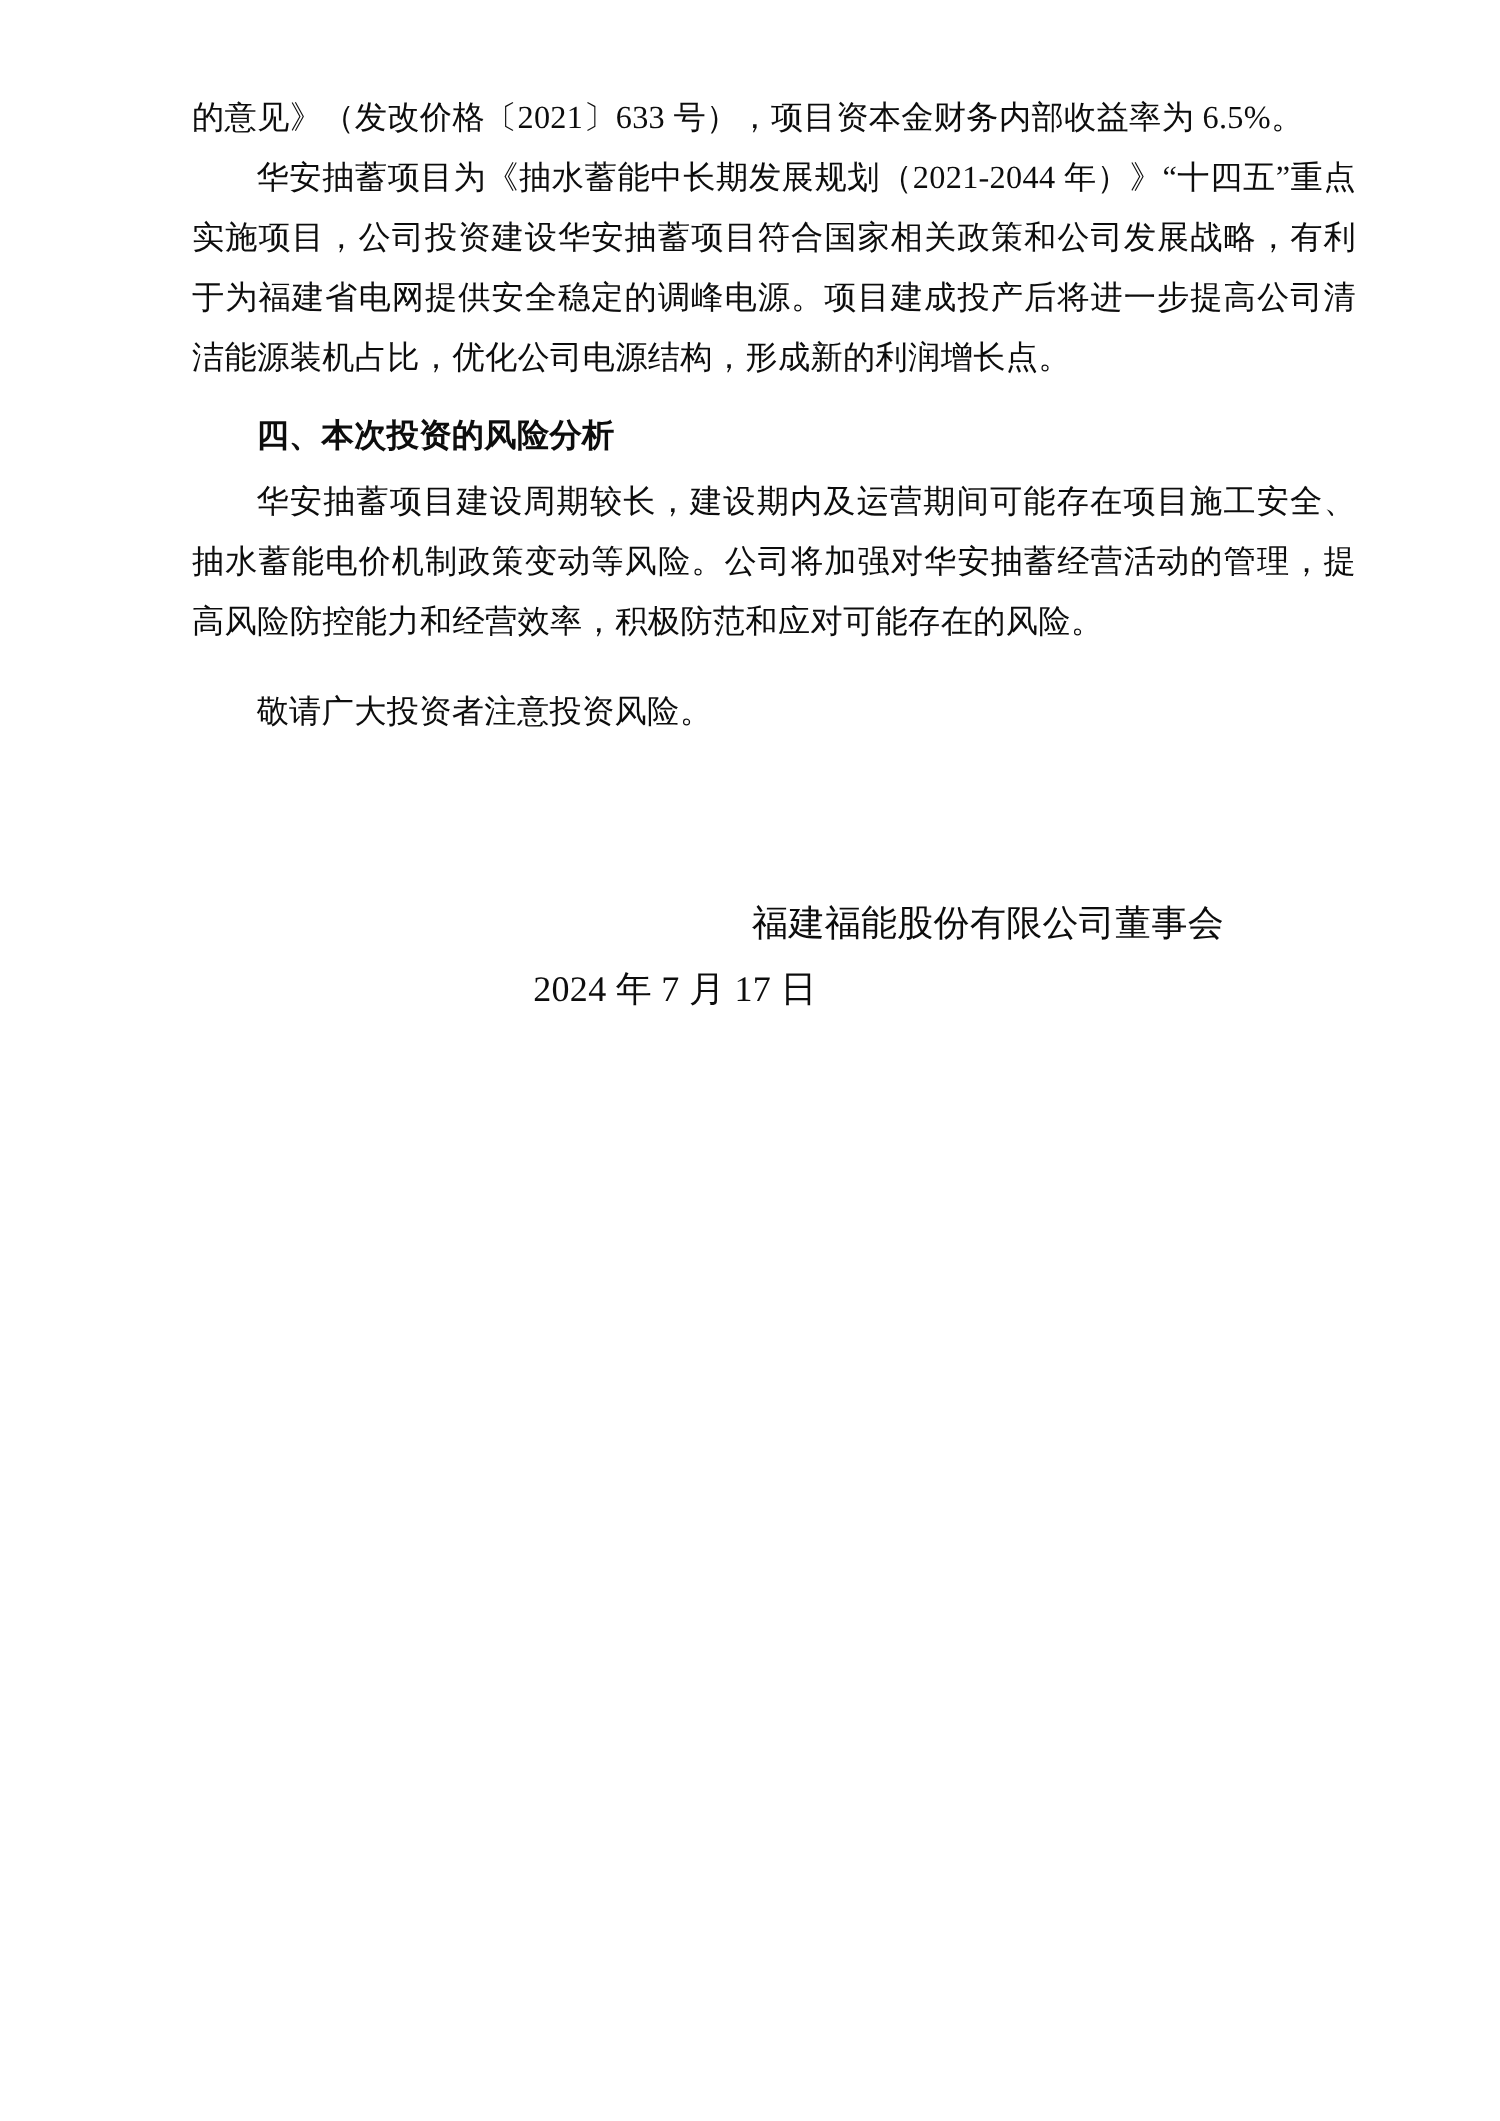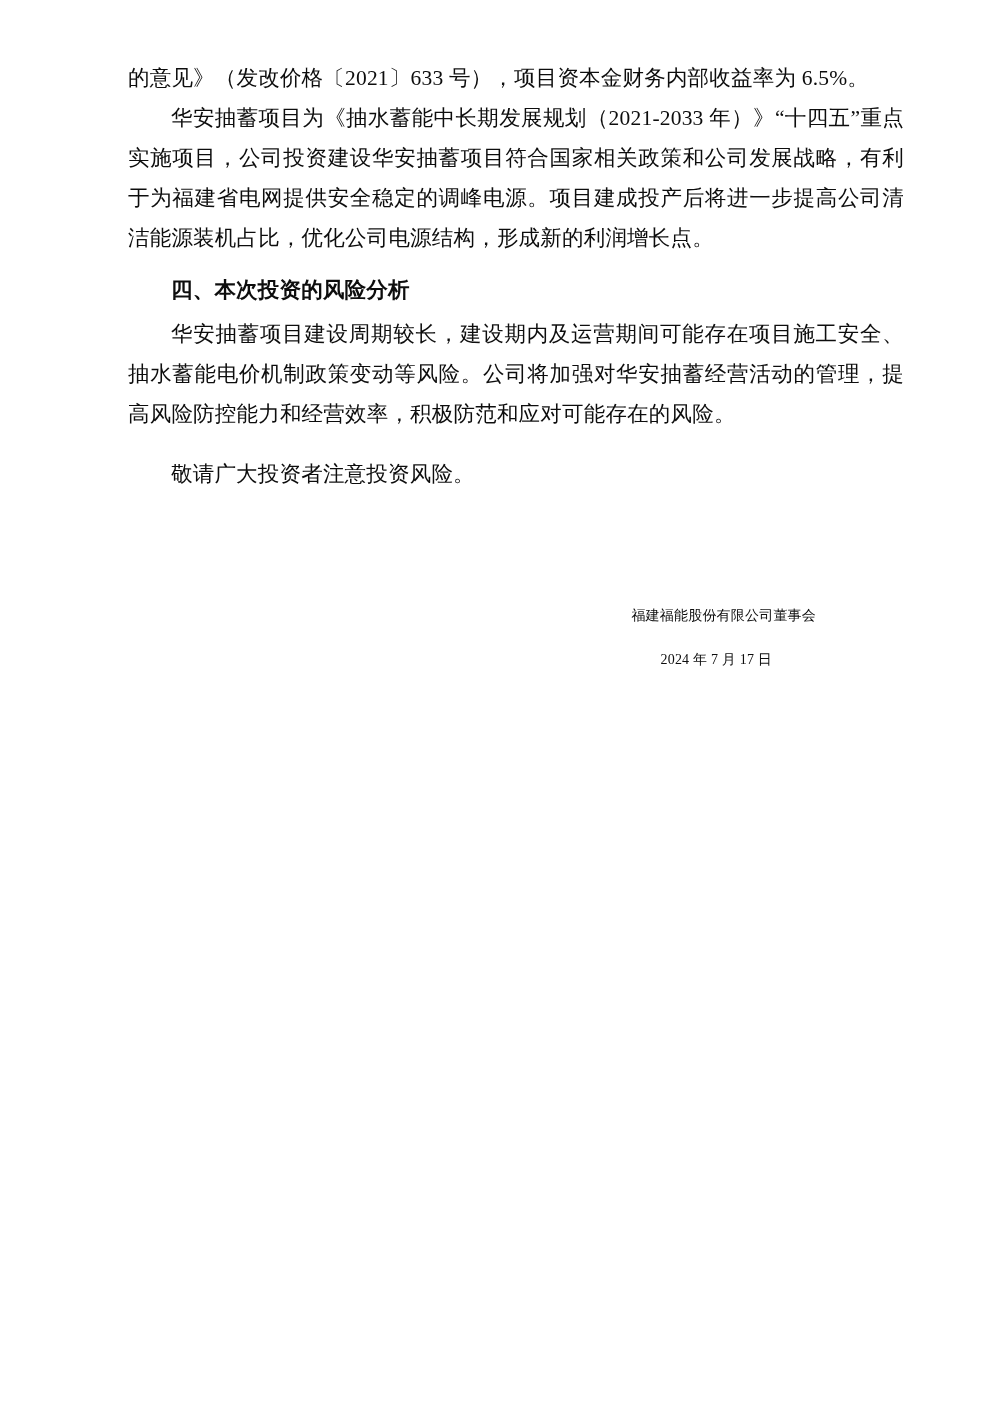--- a/index.html
+++ b/index.html
@@ -51,41 +51,42 @@
   }
   .para-gap {
     margin-top: 20px;
   }
   .sign-block {
     margin-top: 100px;
     text-align: right;
     padding-right: 0px;
   }
   .sign-line {
-    font-size: 14px;
+    font-size: 24px;
     line-height: 44px;
     letter-spacing: 0.2px;
   }
   .sign-company {
     padding-right: 88px;
   }
   .sign-date {
     padding-right: 132px;
+    text-align: center;
   }
 </style>
 </head>
 <body>
 
 <div class="page">
   <div class="doc-body">
 
     <p class="no-indent">的意见》（发改价格〔2021〕633 号），项目资本金财务内部收益率为 6.5%。</p>
 
 
-    <p class="para">华安抽蓄项目为《抽水蓄能中长期发展规划（2021-2033 年）》“十四五”重点实施项目，公司投资建设华安抽蓄项目符合国家相关政策和公司发展战略，有利于为福建省电网提供安全稳定的调峰电源。项目建成投产后将进一步提高公司清洁能源装机占比，优化公司电源结构，形成新的利润增长点。</p>
+    <p class="para">华安抽蓄项目为《抽水蓄能中长期发展规划（2021-2044 年）》“十四五”重点实施项目，公司投资建设华安抽蓄项目符合国家相关政策和公司发展战略，有利于为福建省电网提供安全稳定的调峰电源。项目建成投产后将进一步提高公司清洁能源装机占比，优化公司电源结构，形成新的利润增长点。</p>
 
     <p class="heading">四、本次投资的风险分析</p>
 
     <p class="para">华安抽蓄项目建设周期较长，建设期内及运营期间可能存在项目施工安全、抽水蓄能电价机制政策变动等风险。公司将加强对华安抽蓄经营活动的管理，提高风险防控能力和经营效率，积极防范和应对可能存在的风险。</p>
 
     <p class="para para-gap">敬请广大投资者注意投资风险。</p>
 
 
     <div class="sign-block">
       <div class="sign-line sign-company">福建福能股份有限公司董事会</div>

